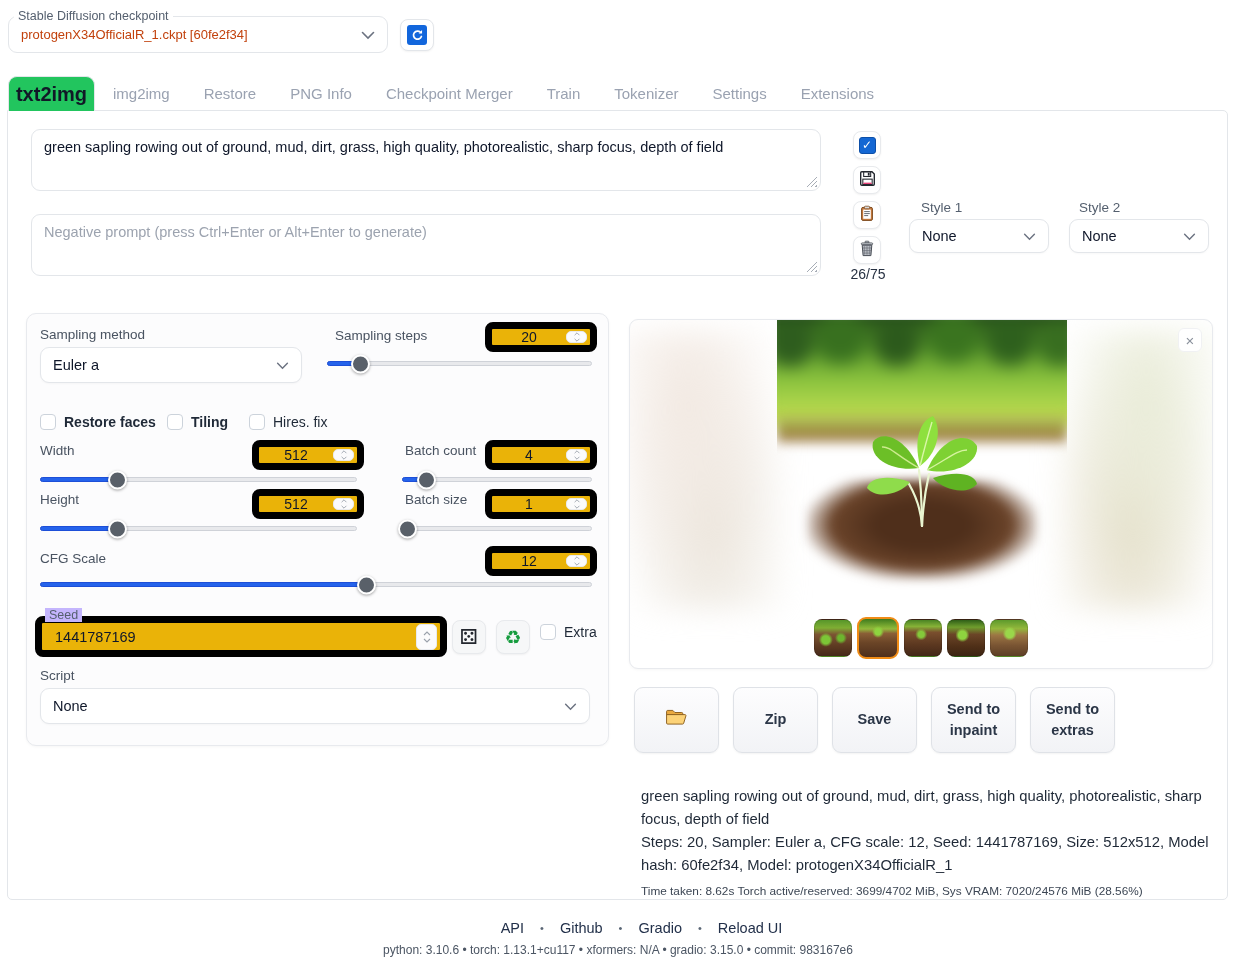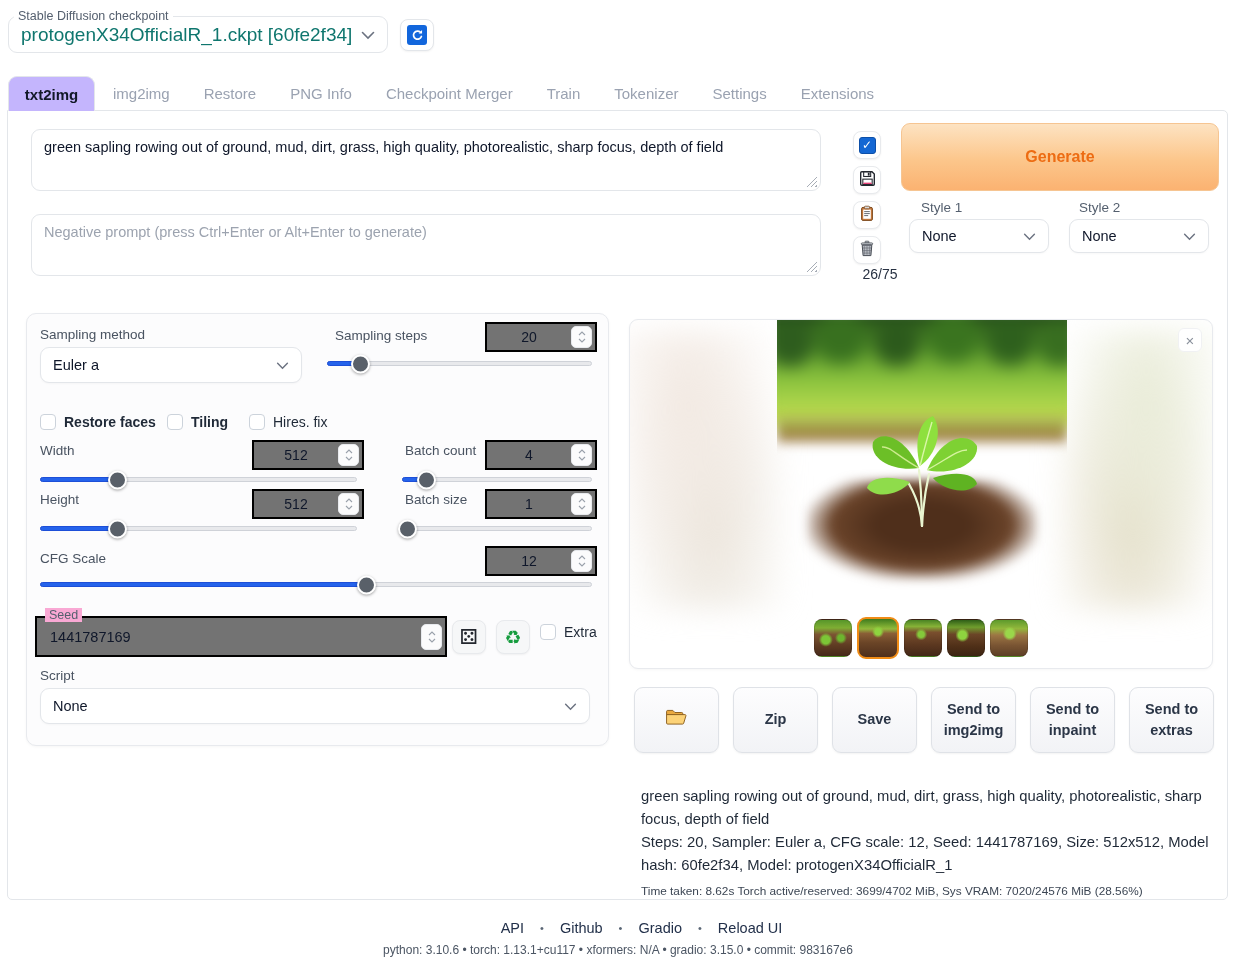--- a/index.html
+++ b/index.html
@@ -5,32 +5,32 @@
   * { box-sizing: border-box; margin: 0; padding: 0; }
   html,body { width:1236px; height:966px; background:#fff;
     font-family:"Liberation Sans","DejaVu Sans",sans-serif; color:#0f172a; }
   .abs { position:absolute; }
   #page { position:relative; width:1236px; height:966px; overflow:hidden; }
 
   
   .ckpt-box { left:8px; top:16px; width:380px; height:37px; border:1px solid #e3e6ea;
     border-radius:9px; background:#fff; display:flex; align-items:center; padding:0 12px; }
   .ckpt-label { left:14px; top:9px; font-size:12.5px; color:#545f6e; background:#fff; padding:0 4px; z-index:2; }
-  .ckpt-value { font-size:19px; color:#0f766e; }
+  .ckpt-value { font-size:13px; color:#c2410c; }
   .chev { margin-left:auto; flex:none; }
   .refresh-btn { left:400px; top:19px; width:34px; height:32px; border:1px solid #e3e6ea; border-radius:8px;
     background:#fff; box-shadow:0 1px 2px rgba(0,0,0,.05); display:flex; align-items:center; justify-content:center; cursor:pointer; }
   .refresh-glyph { width:20px; height:20px; background:#1266dc; border-radius:3px;
     display:flex; align-items:center; justify-content:center; }
 
   
-  .tab-active { left:8px; top:76px; width:87px; height:35px; background:#c4b5fd; z-index:3;
+  .tab-active { left:8px; top:76px; width:87px; height:35px; background:#22c55e; z-index:3;
     border:1px solid #e3e6ea; border-bottom:none; border-radius:9px 9px 0 0;
     display:flex; align-items:center; justify-content:center;
-    font-weight:700; font-size:15px; color:#111827; cursor:pointer; }
+    font-weight:700; font-size:20px; color:#111827; cursor:pointer; }
   .tab-row { left:113px; top:76px; height:34px; display:flex; align-items:center; gap:34px; }
   .tab-item { font-size:15px; color:#9aa2b1; cursor:pointer; white-space:nowrap; }
 
   
   .content { left:7px; top:110px; width:1221px; height:790px; background:#fff;
     border:1px solid #e3e6ea; border-radius:0 5px 5px 5px; }
 
   
   .ta-wrap { position:absolute; }
   .ta-wrap textarea { width:100%; height:100%; border:1px solid #e3e6ea; border-radius:9px;
@@ -38,52 +38,52 @@
   .ta-wrap textarea::placeholder { color:#9ca3af; }
   .grip { position:absolute; right:4px; bottom:4px; width:11px; height:11px; pointer-events:none;
     background:repeating-linear-gradient(135deg,transparent 0 2px,#a7adb6 2px 3px);
     clip-path:polygon(100% 0,100% 100%,0 100%); }
 
   
   .toolcol-btn { width:28px; height:28px; border:1px solid #e8eaed; border-radius:8px; background:#fff;
     box-shadow:0 1px 2px rgba(0,0,0,.06); display:flex; align-items:center; justify-content:center; cursor:pointer; }
   .check-glyph { width:17px; height:17px; background:#1467d3; border:1px solid #0d4fa8; border-radius:3px;
     color:#fff; font-size:12px; font-weight:700; display:flex; align-items:center; justify-content:center; }
-  .token-counter { left:838px; top:155px; width:44px; text-align:center; font-size:14px; color:#273142;margin-left:12px; }
+  .token-counter { left:838px; top:155px; width:44px; text-align:center; font-size:14px; color:#273142; }
 
   
   .generate { left:893px; top:12px; width:318px; height:68px; border:1px solid #f6c592; border-radius:9px;
     background:linear-gradient(180deg,#fde3c2 0%,#fcc68b 55%,#fbb271 100%);
     color:#ed6c13; font-weight:700; font-size:16px; font-family:inherit; cursor:pointer; }
   .style-label { font-size:13.5px; color:#545f6e; }
   .select { background:#fff; border:1px solid #e3e6ea; border-radius:9px; display:flex; align-items:center;
     padding:0 12px; font-size:14.5px; color:#0f172a; box-shadow:0 1px 2px rgba(0,0,0,.03); cursor:pointer; }
 
   
   .panel { left:18px; top:202px; width:583px; height:433px; background:#fcfcfd;
     border:1px solid #e8eaee; border-radius:10px; box-shadow:0 1px 3px rgba(0,0,0,.04); }
   .p-label { position:absolute; font-size:13.5px; color:#495361; white-space:nowrap; }
 
-  .numbox { position:absolute; height:30px; width:112px; background:#737373; border:2px solid #000000;
-    border-radius:0; display:flex; align-items:center; }
+  .numbox { position:absolute; height:30px; width:112px; background:#eab308; border:7px solid #000000;
+    border-radius:8px; display:flex; align-items:center; }
   .numbox .val { flex:1; text-align:center; font-size:14px; color:#0f172a; }
   .numbox.seedbox { width:412px; height:41px; }
   .numbox.seedbox .val { text-align:left; padding-left:13px; font-size:14.5px; }
   .spin { width:21px; align-self:stretch; margin:2px 3px 2px 0; border:1px solid #e8eaee; border-radius:5px;
     background:#fbfbfc; display:flex; flex-direction:column; align-items:center; justify-content:center; gap:2px; cursor:pointer; }
 
   .slider { position:absolute; height:5px; background:#e8e9ec; border:1px solid #cfd2d8; border-radius:3px; cursor:pointer; }
   .slider .fill { position:absolute; left:-1px; top:-1px; height:5px; background:#2563eb; border:1px solid #1d4fd8; border-radius:3px; }
   .slider .knob { position:absolute; top:50%; transform:translateY(-50%); margin-left:-9px; width:19px; height:19px;
     border-radius:50%; background:#596069; border:2.5px solid #fff; box-shadow:0 1px 3px rgba(0,0,0,.35); cursor:grab; }
 
   .cb { width:16px; height:16px; border:1px solid #ccd3db; border-radius:4px; background:#fff; flex:none; cursor:pointer; }
   .cb-item { position:absolute; display:flex; align-items:flex-end; gap:8px; font-size:14px; color:#1f2937; }
 
-  .fieldset-label { position:absolute; font-size:12.5px; color:#545f6e; background:#f9a8d4; padding:0 4px; z-index:2; }
+  .fieldset-label { position:absolute; font-size:12.5px; color:#545f6e; background:#c4b5fd; padding:0 4px; z-index:2; }
   .sq-btn { position:absolute; width:34px; height:34px; border:1px solid #e8eaed; border-radius:8px; background:#f6f7f8;
     box-shadow:0 1px 2px rgba(0,0,0,.05); display:flex; align-items:center; justify-content:center; cursor:pointer; }
   .recycle-glyph { font-family:"DejaVu Sans",sans-serif; font-size:19px; color:#16а; color:#169c3e; line-height:1; }
   .dice-glyph { font-family:"DejaVu Sans",sans-serif; font-size:21px; color:#23272e; line-height:1; }
 
   
   .preview { left:621px; top:208px; width:584px; height:350px; background:#fff; border:1px solid #e8eaee;
     border-radius:9px; box-shadow:0 1px 3px rgba(0,0,0,.04); overflow:hidden; }
   .blob { position:absolute; filter:blur(14px); }
   .blob.l { left:-10px; top:10px; width:165px; height:280px;
@@ -234,21 +234,20 @@
         <svg width="16" height="17" viewBox="0 0 16 17">
             <rect x="5.9" y="1.2" width="4.2" height="1.8" rx=".9" fill="#cfd3d9" stroke="#474c54" stroke-width=".8"></rect>
             <rect x="2.3" y="2.9" width="11.4" height="1.8" rx=".9" fill="#cfd3d9" stroke="#474c54" stroke-width=".8"></rect>
             <path d="M3.2 5.2h9.6l-.9 10.4H4.1z" fill="#b9bdc4" stroke="#474c54" stroke-width="1"></path>
             <path d="M5.3 6.2v8.4M8 6.2v8.4M10.7 6.2v8.4M3.9 8h8.3M4.2 10.6h7.7M4.4 13.1h7.2" stroke="#6a6f77" stroke-width=".7" fill="none"></path>
           </svg>
       </span>
     </div>
     <div class="abs token-counter">26/75</div>
 
-    <button class="abs generate">Generate</button>
     <div class="abs style-label" style="left:913px; top:89px;">Style 1</div>
     <div class="abs style-label" style="left:1071px; top:89px;">Style 2</div>
     <div class="abs select" style="left:901px; top:108px; width:140px; height:34px;">
       <span>None</span>
       <span class="chev"><svg width="13" height="8" viewBox="0 0 14 9">
             <path d="M1.5 1.5l5.5 5.5 5.5-5.5" stroke="#6b7280" stroke-width="1.6" fill="none" stroke-linecap="round"></path>
           </svg></span>
     </div>
     <div class="abs select" style="left:1061px; top:108px; width:140px; height:34px;">
       <span>None</span>
@@ -459,21 +458,20 @@
       <button class="act-btn">
         <span>
           <svg width="23" height="18" viewBox="0 0 22 17">
               <path d="M1.5 3.2c0-.6.5-1 1-1h5l2 2h6.5c.6 0 1 .4 1 1v1.4H1.5z" fill="#eaa93f" stroke="#8a5d1d" stroke-width=".9"></path>
               <path d="M1.5 6.2h17.6c.7 0 1.1.6.9 1.2l-2.1 7c-.1.5-.6.9-1.1.9H2.5c-.6 0-1-.4-1-1z" fill="#fcd277" stroke="#8a5d1d" stroke-width=".9"></path>
             </svg>
         </span>
       </button>
       <button class="act-btn">Zip</button>
       <button class="act-btn">Save</button>
-      <button class="act-btn">Send to img2img</button>
       <button class="act-btn">Send to inpaint</button>
       <button class="act-btn">Send to extras</button>
     </div>
 
     <div class="abs out-info">
       <div>green sapling rowing out of ground, mud, dirt, grass, high quality, photorealistic, sharp focus, depth of field</div>
       <div>Steps: 20, Sampler: Euler a, CFG scale: 12, Seed: 1441787169, Size: 512x512, Model hash: 60fe2f34, Model: protogenX34OfficialR_1</div>
       <div class="perf">Time taken: 8.62s  Torch active/reserved: 3699/4702 MiB, Sys VRAM: 7020/24576 MiB (28.56%)</div>
     </div>
   </div>

